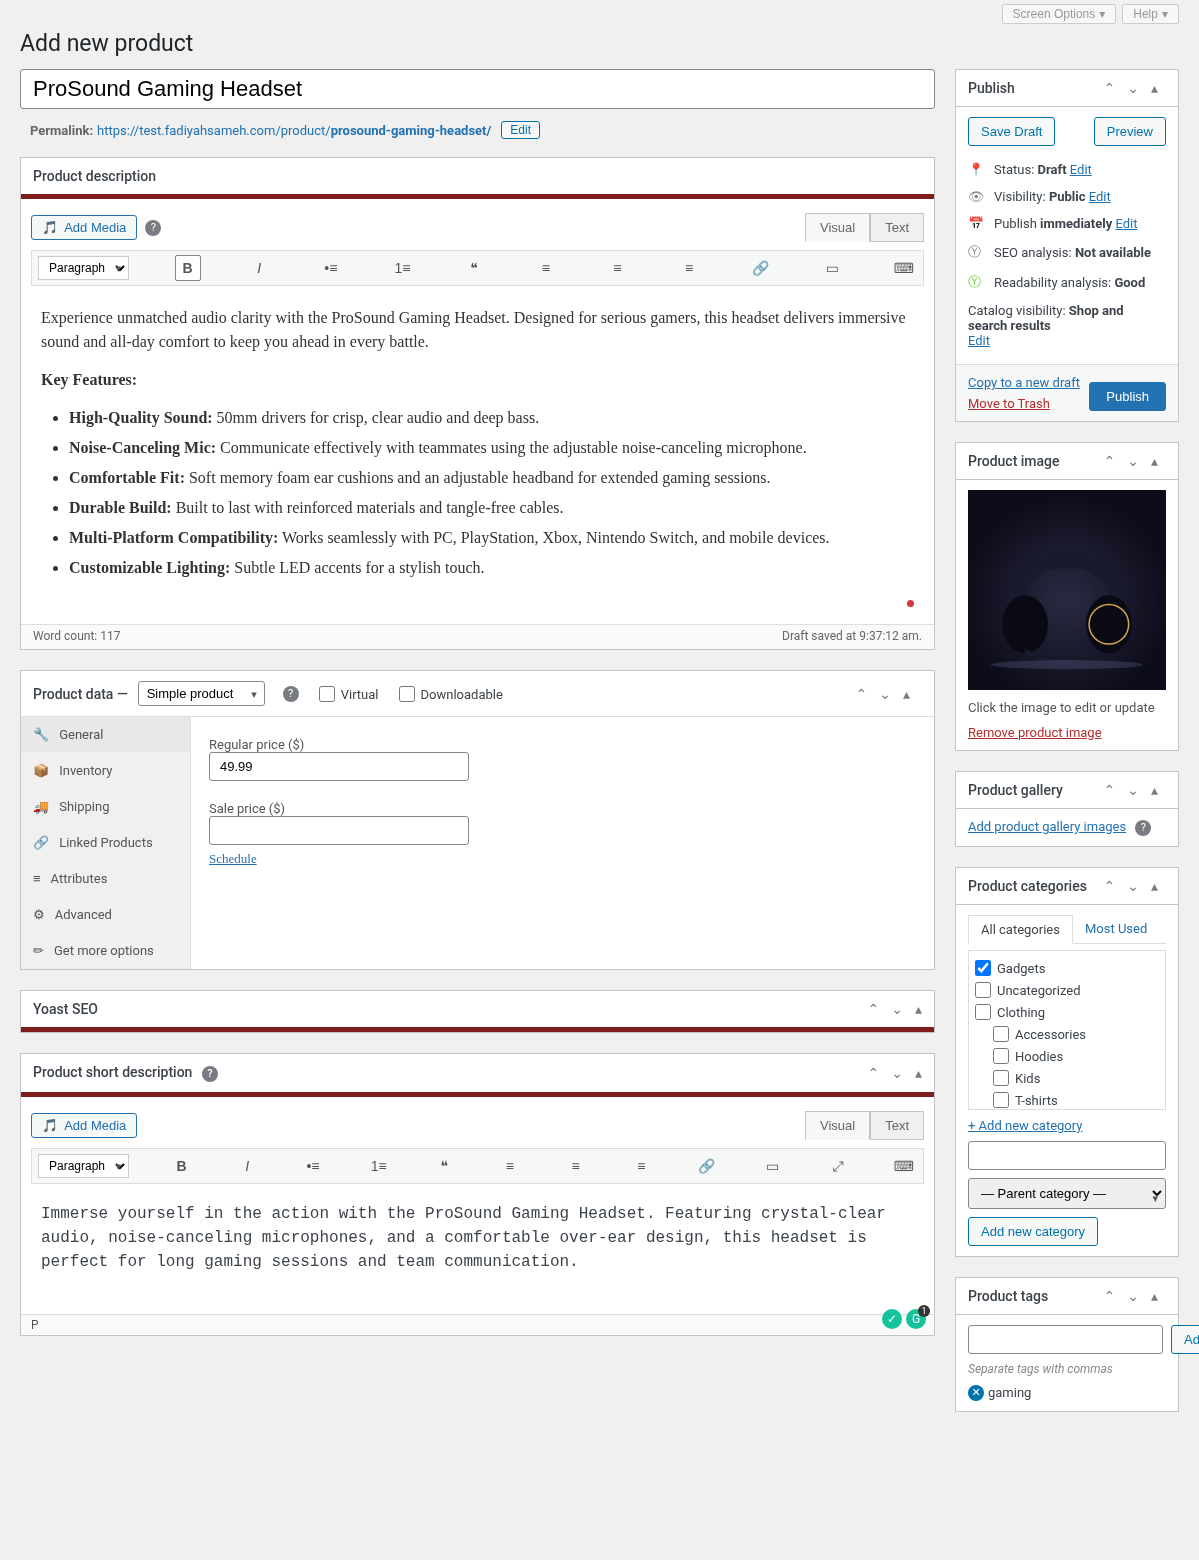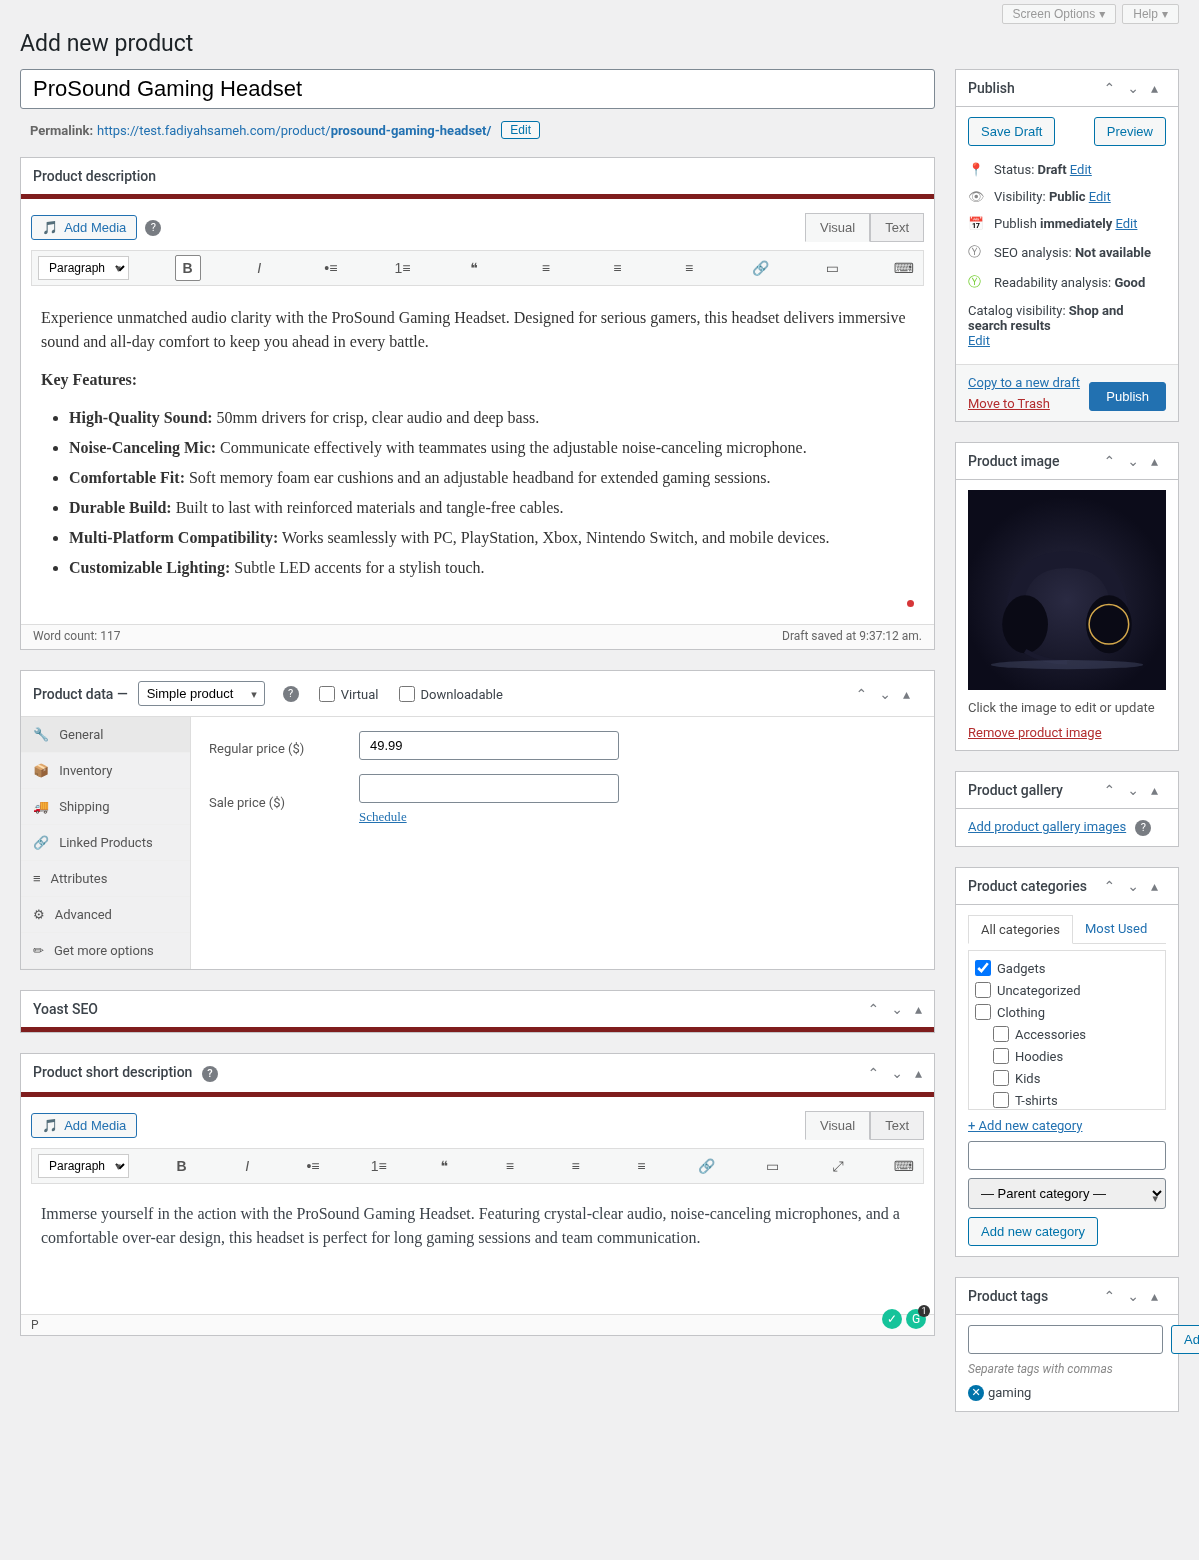--- a/index.html
+++ b/index.html
@@ -195,21 +195,21 @@
   align-items: center;
   gap: 10px;
   padding: 10px 12px;
   border-bottom: 1px solid #eee;
   font-size: 13px;
   color: #555;
   background: #f0f0f1;
 }
 .pd-tab.active { background: #e8e8e8; }
 .pd-panel { flex: 1; padding: 14px 18px; }
-.pd-field { display: flex; align-items: center; margin-bottom: 14px; }
+.pd-field { display: flex; align-items: flex-start; margin-bottom: 14px; flex-direction: column; }
 .pd-field label { width: 150px; font-size: 13px; color: #555; padding-top: 6px; }
 .pd-input {
   width: 260px;
   border: 1px solid #7e8993;
   padding: 6px 10px;
   border-radius: 3px;
   font-size: 13px;
 }
 .pd-schedule { margin-left: 150px; color: #2271b1; font-size: 13px; text-decoration: underline; }
 
@@ -328,21 +328,21 @@
   width: 16px; height: 16px;
   border-radius: 50%;
   background: #0073aa;
   color: #fff;
   align-items: center;
   justify-content: center;
   font-size: 11px;
 }
 .short-editor-content {
   padding: 18px 20px 30px;
-  font-family: Liberation Serif, serif;
+  font-family: Liberation Mono, monospace;
   font-size: 16px;
   line-height: 1.5;
   min-height: 130px;
 }
 .p-path { padding: 3px 10px; font-size: 12px; color: #555; border-top: 1px solid #ddd; background: #fafafa; position: relative;}
 .grammarly {
   position: absolute;
   right: 8px;
   bottom: 6px;
   display: flex;

